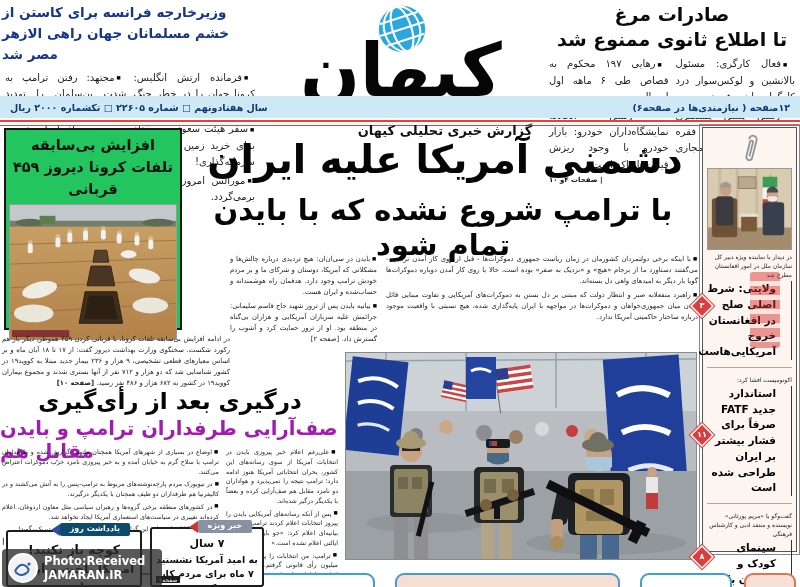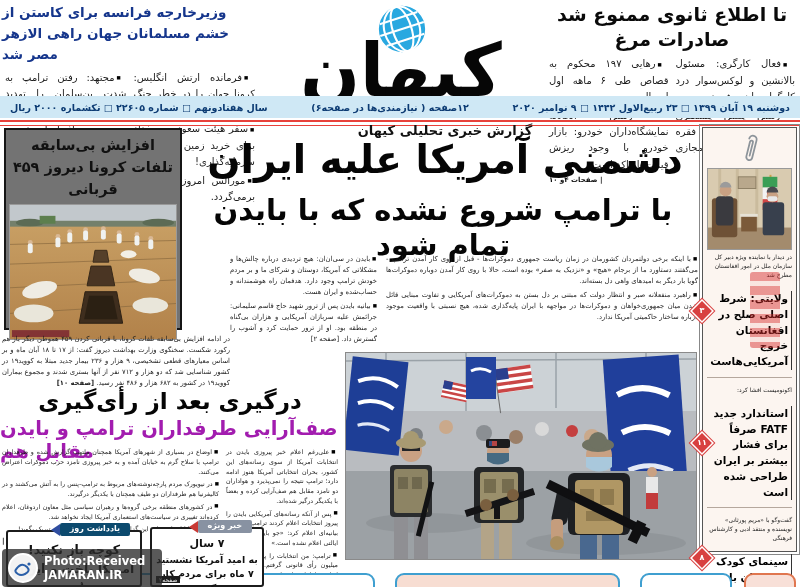--- a/index.html
+++ b/index.html
@@ -26,21 +26,21 @@
              color:#060606;line-height:1;letter-spacing:-3px;transform:scaleY(1.05)}
   .globe{position:absolute;top:3px;right:116px;width:52px;height:52px}
 
   
   .date-bar{left:0;top:96px;width:800px;height:22px;background:#cfe8f5;display:flex;
             justify-content:space-between;align-items:center;padding:0 10px;
             font-size:9.5px;font-weight:bold;color:#0c3b73}
   .red-rule{left:0;top:120px;width:800px;height:6px;border-top:2px solid #e8413b;border-bottom:1px solid #e8413b;background:#fff}
 
   
-  .corona-box{left:4px;top:128px;width:178px;height:202px;border:2px solid #151515;padding:3px;background:#737373}
+  .corona-box{left:4px;top:128px;width:178px;height:202px;border:2px solid #151515;padding:3px;background:#22c55e}
   .corona-head{font-size:14.5px;font-weight:bold;text-align:center;line-height:1.5;padding:2px 0 4px}
   .corona-photo{width:100%;height:136px;border:1px solid #999;display:block}
   .corona-text{left:2px;top:334px;width:228px;font-size:6.8px;line-height:1.6;text-align:justify;color:#1c1c1c}
   .corona-text b{font-size:6.8px}
 
   
   .lead-kicker{left:190px;top:123px;width:510px;text-align:center;font-size:13px;font-weight:bold}
   .lead-h1{left:190px;top:138px;width:510px;text-align:center;font-size:39px;font-weight:bold;line-height:1.15;color:#050505}
   .lead-h2{left:186px;top:193px;width:514px;text-align:center;font-size:29px;font-weight:bold;line-height:1.2;color:#050505}
   .lead-body{left:230px;top:254px;width:468px;height:96px;display:flex;gap:9px;overflow:hidden}
@@ -52,21 +52,21 @@
   .main-photo svg{display:block}
 
   
   .sidebar{left:702px;top:127px;width:95px;height:425px;border:1px solid #555;outline:1px solid #888;
            outline-offset:2px;background:#fcf5f0;padding:2px 4px}
   .clip-wrap{text-align:center;height:38px}
   .sb-photo{width:85px;height:82px;border:1px solid #999;display:block;margin:0 auto}
   .sb-item{position:relative;padding:2px 0}
   .sb-kicker{font-size:6px;line-height:1.5;color:#222;text-align:right}
   .sb-head{font-size:10.5px;font-weight:bold;line-height:1.5;color:#000;text-align:right;
-           border-right:1px solid #333;padding-right:3px;margin-top:12px}
+           border-right:1px solid #333;padding-right:15px;margin-top:2px}
   .sb-div{border-top:1px solid #b5a79d;margin:5px 0}
   .diamond{position:absolute;left:-12px;top:50%;width:14px;height:14px;background:#d84040;
            transform:translateY(-50%) rotate(45deg);box-shadow:0 0 0 1.5px #fff,0 0 0 2.5px #d84040;z-index:6}
   .diamond span{display:block;transform:rotate(-45deg);color:#fff;font-size:8px;font-weight:bold;
                 text-align:center;line-height:14px}
   .red-stamp{left:750px;top:272px;width:30px;height:76px;z-index:5;opacity:.55;border-radius:3px;
      background:repeating-linear-gradient(180deg,rgba(214,40,40,.85) 0 9px,rgba(214,40,40,.15) 9px 14px)}
 
   
   .conf-h1{left:0;top:388px;width:340px;text-align:center;font-size:23px;font-weight:bold;color:#050505}
@@ -138,38 +138,37 @@
         <line x1="3" y1="25" x2="47" y2="25"></line>
         <line x1="6" y1="14" x2="44" y2="14"></line>
         <line x1="6" y1="36" x2="44" y2="36"></line>
       </g>
     </svg>
     <div class="logo-text">کیهان</div>
   </div>
 
   <div class="abs top-block tr">
     <div class="tr-headline">
+      <div>صادرات مرغ</div>
       <div>تا اطلاع ثانوی ممنوع شد</div>
-      <div>صادرات مرغ</div>
     </div>
     <div class="cols">
       <div class="col">
         <div class="bul">فعال کارگری: مسئول بالانشین و لوکس‌سوار درد کارگران را نمی‌فهمد.</div>
         <div class="bul">رئیس پلیس پیشگیری پایتخت از انجام ۱۸۰۰ فقره کلاهبرداری در فضای مجازی توسط یک نفر خبر داد.</div>
       </div>
       <div class="col">
         <div class="bul">رهایی ۱۹۷ محکوم به قصاص طی ۶ ماهه اول امسال.</div>
         <div class="bul">رئیس اتحادیه نمایشگاه‌داران خودرو: بازار خودرو با وجود ریزش قیمت‌ها راکد است.</div>
         <div class="pg-ref">| صفحات ۴و ۱۰</div>
       </div>
     </div>
   </div>
 
   <div class="abs date-bar">
-    <span>دوشنبه ۱۹ آبان ۱۳۹۹ □ ۲۳ ربیع‌الاول ۱۴۴۲ □ ۹ نوامبر ۲۰۲۰</span>
     <span>۱۲صفحه ( نیازمندی‌ها در صفحه۶)</span>
     <span>سال هفتادونهم □ شماره ۲۲۶۰۵ □ تکشماره ۲۰۰۰ ریال</span>
   </div>
   <div class="abs red-rule"></div>
 
   <div class="abs corona-box">
     <div class="corona-head">افزایش بی‌سابقه تلفات کرونا دیروز ۴۵۹ قربانی</div>
     <svg class="corona-photo" viewBox="0 0 168 136" preserveAspectRatio="none">
       <defs>
         <linearGradient id="sand" x1="0" y1="0" x2="0" y2="1">

